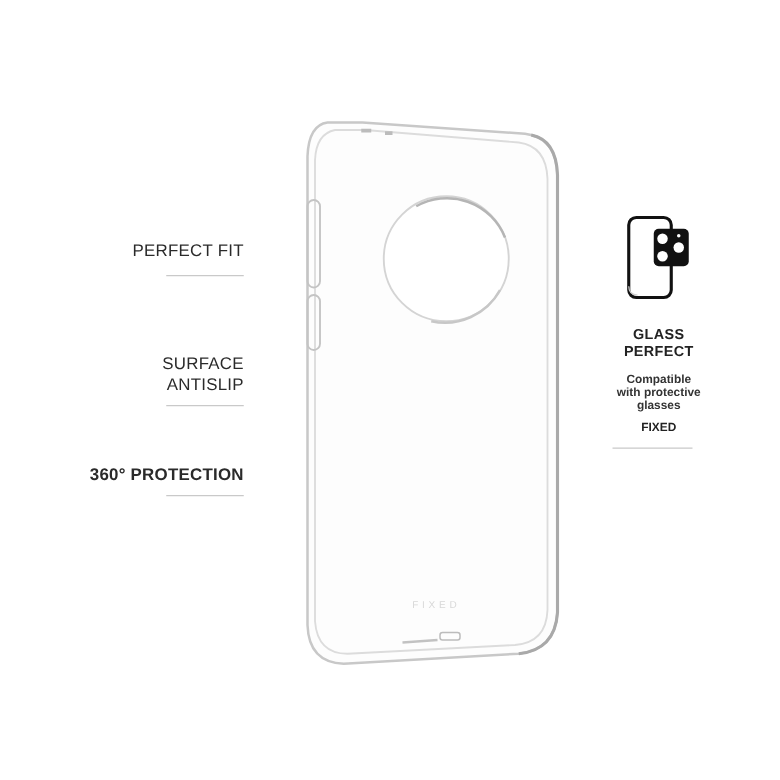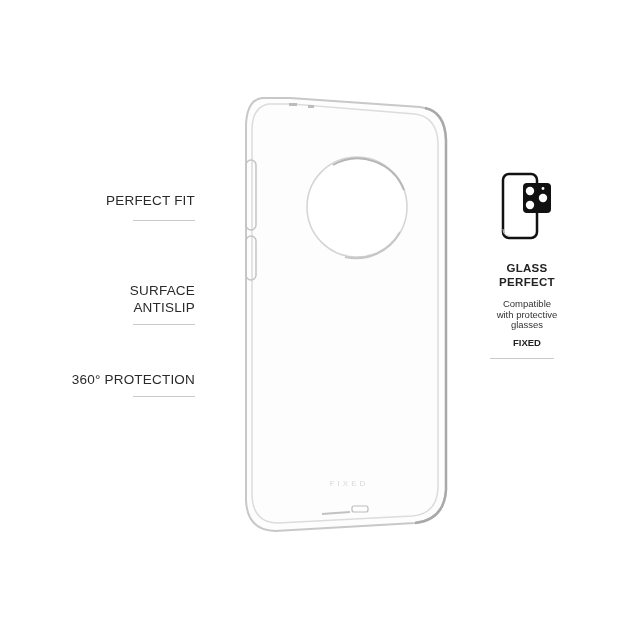--- a/index.html
+++ b/index.html
@@ -1,40 +1,40 @@
 <!DOCTYPE html>
 <html><head>
   <meta charset="utf-8">
   <style>
     html, body { margin: 0; padding: 0; }
     body { width: 624px; height: 624px; background: #ffffff; position: relative; overflow: hidden; font-family: "Liberation Sans", sans-serif; }
     .feature { position: absolute; right: 429px; text-align: right; color: #2a2a2a; font-size: 13.5px; line-height: 17px; letter-spacing: 0.2px; }
     .feature .rule { position: absolute; right: 0; width: 62px; height: 1px; background: #c9c9c9; }
     .right-col { position: absolute; left: 482px; width: 90px; text-align: center; color: #222; }
     .gf-title { position: absolute; top: 217px; left: 0; width: 90px; font-weight: bold; font-size: 11.5px; line-height: 14px; letter-spacing: 0.3px; }
-    .gf-desc { position: absolute; top: 255px; left: 0; width: 90px; font-size: 9.5px; line-height: 10.5px; color: #333; }
+    .gf-desc { position: absolute; top: 255px; left: 0; width: 90px; font-size: 9.5px; line-height: 10.5px; color: #333; font-weight: bold; }
     .gf-brand { position: absolute; top: 293px; left: 0; width: 90px; font-weight: bold; font-size: 9.5px; color: #222; }
     .gf-rule { position: absolute; top: 314px; left: 8px; width: 64px; height: 1px; background: #c9c9c9; }
     svg { position: absolute; }
   </style>
 </head>
 <body>
 
 <div class="feature" style="top:192px;">
   <div>PERFECT FIT</div>
   <div class="rule" style="top:28px;"></div>
 </div>
 
 <div class="feature" style="top:282px;">
   <div>SURFACE</div>
   <div>ANTISLIP</div>
   <div class="rule" style="top:42px;"></div>
 </div>
 
-<div class="feature" style="top:371px;">
+<div class="feature" style="top:371px;font-weight:bold;">
   <div>360° PROTECTION</div>
   <div class="rule" style="top:25px;"></div>
 </div>
 
 <svg width="624" height="624" viewBox="0 0 624 624" style="left:0;top:0;">
   <defs>
     <linearGradient id="edge" x1="0" y1="0" x2="1" y2="0">
       <stop offset="0" stop-color="#bdbdbd"></stop>
       <stop offset="1" stop-color="#e6e6e6"></stop>
     </linearGradient>

